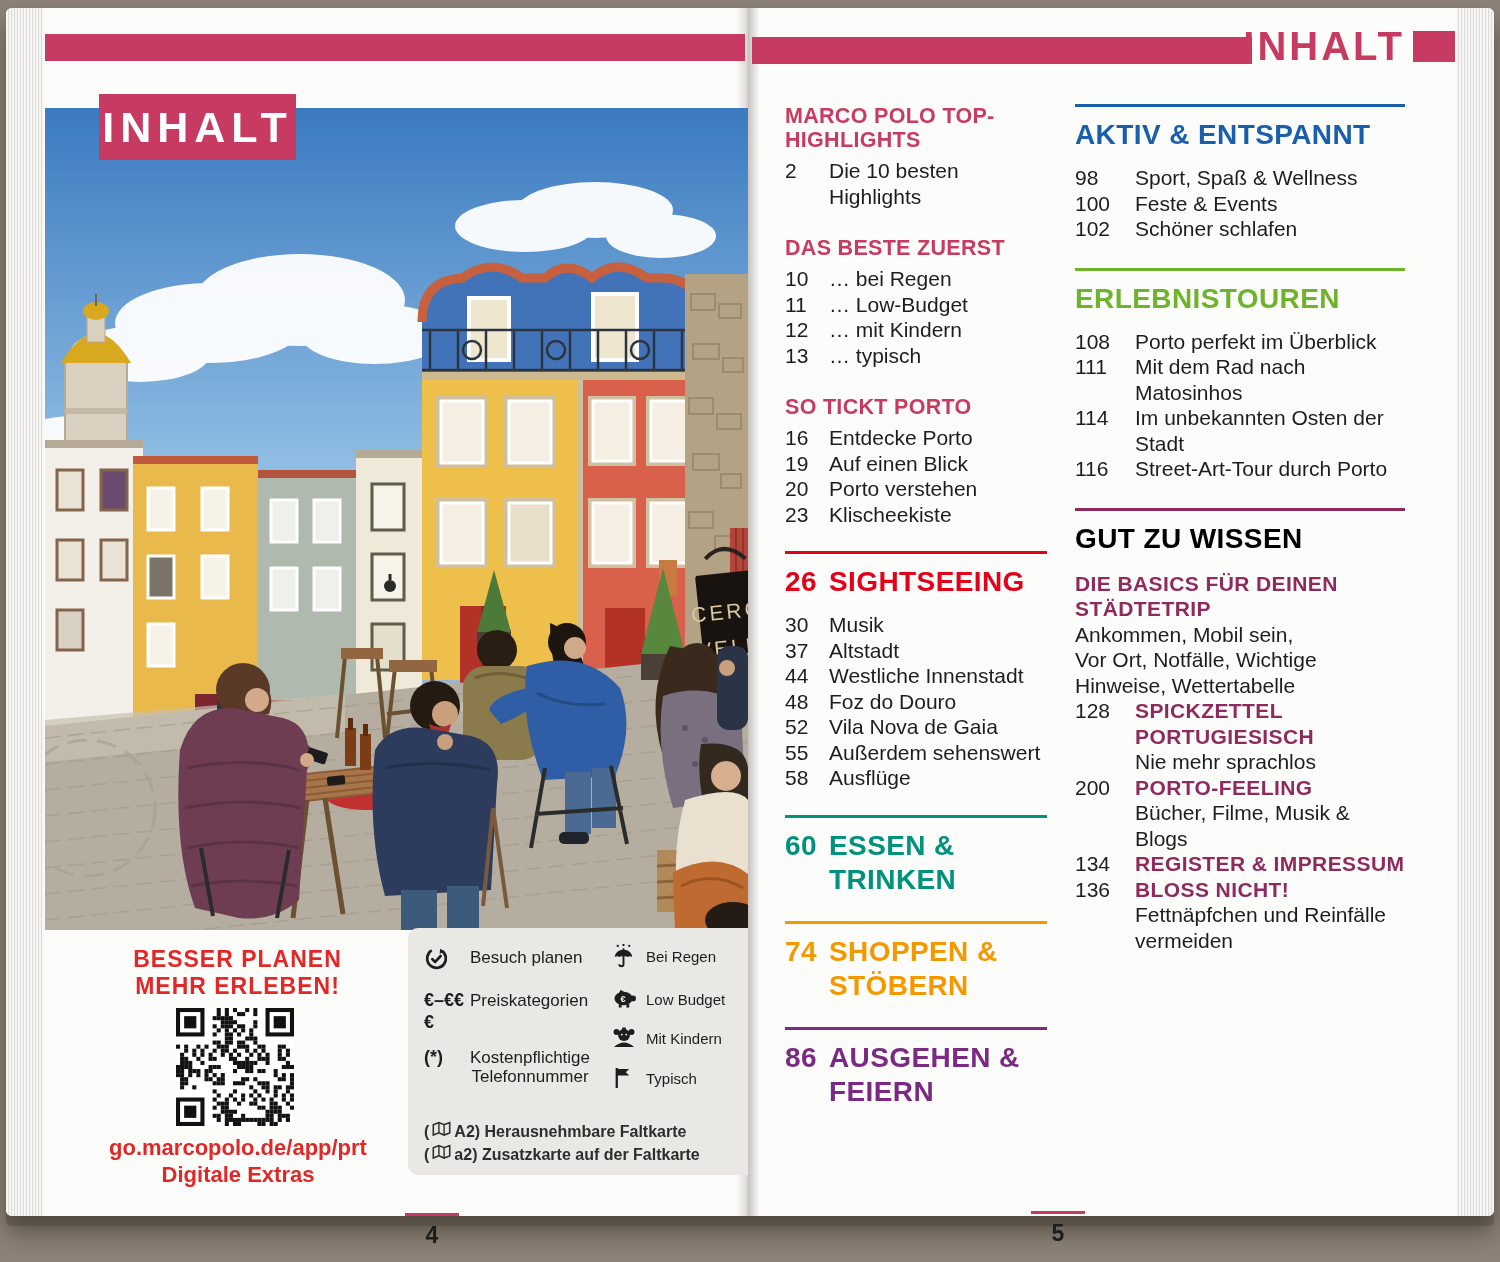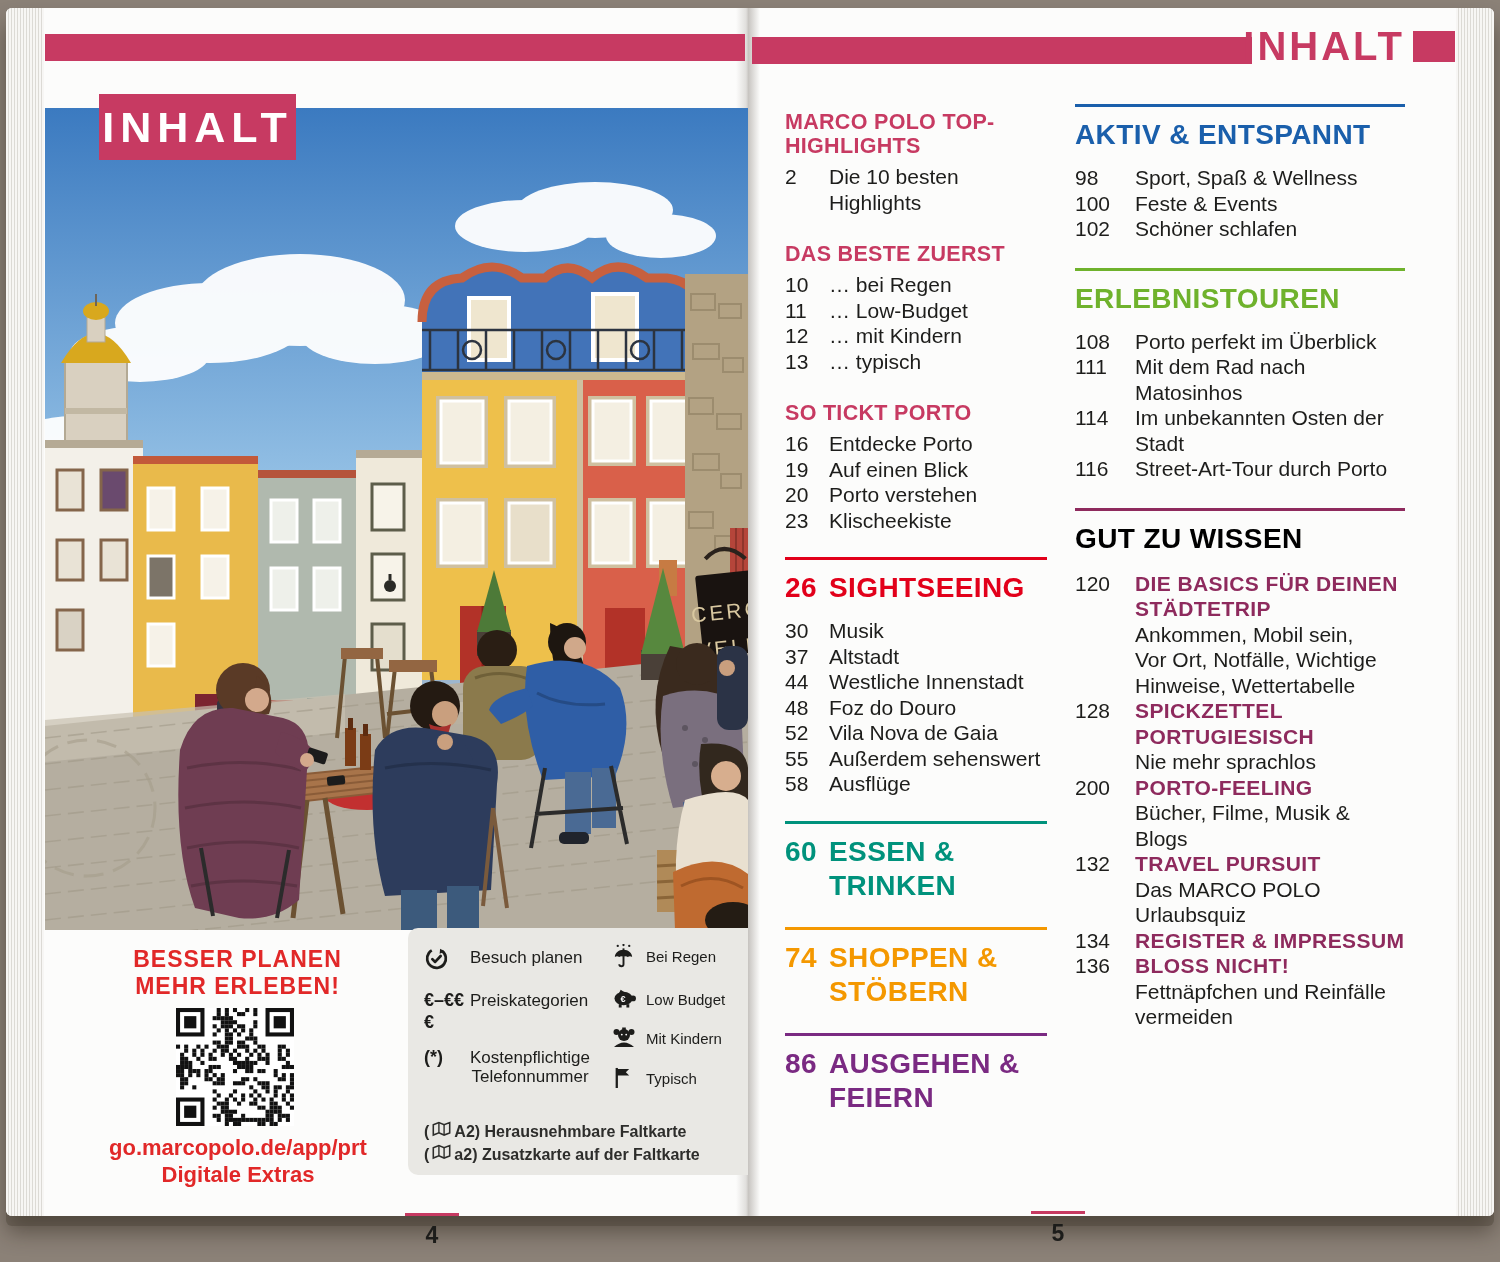--- a/index.html
+++ b/index.html
@@ -43,21 +43,21 @@
   .map-notes{position:absolute;left:16px;top:192px;font-size:16px;line-height:23px;
     color:#2d2d2b;font-weight:bold;}
   .map-note{display:flex;align-items:center;white-space:nowrap;}
   .map-note svg{margin:0 3px;}
   .footer{position:absolute;width:60px;text-align:center;}
   .footer.fl{left:402px;top:1213px;}
   .footer.fr{left:1028px;top:1211px;}
   .pg-rule{width:54px;height:3px;background:var(--crimson);margin:0 auto 6px;}
   .pg-num{font-weight:bold;font-size:23px;color:#1c1c1a;}
   .toc{position:absolute;color:#1d1d1b;}
-  .toc.col1{left:785px;top:110px;width:262px;}
+  .toc.col1{left:785px;top:104px;width:262px;}
   .toc.col2{left:1075px;top:104px;width:330px;}
   .section-rule{height:3px;margin-top:24px;}
   .col2 .section-rule{margin-top:26px;}
   .minor-heading{font-weight:bold;font-size:21.5px;letter-spacing:.3px;line-height:24px;
     margin-top:27px;margin-bottom:6px;color:var(--crimson);}
   .chapter-heading{display:flex;margin-top:11px;font-weight:bold;font-size:28px;
     letter-spacing:.4px;line-height:34px;}
   .chapter-heading .num{width:44px;flex:none;}
   .entries{margin-top:0;}
   .entries.after-ch{margin-top:13px;}
@@ -947,21 +947,20 @@
             <div>Street-Art-Tour durch Porto</div>
           </div>
         </div>
       </div>
       <div class="section-rule" style="background: rgb(142, 42, 93);"></div>
       <div class="chapter-heading" style="color: #000000;">
         <span>GUT ZU WISSEN</span>
       </div>
       <div class="entries after-ch" style="margin-top: 15px;">
         <div class="row">
-          <span class="num">120</span>
           <div class="lines">
             <div class="feature-title" style="color: rgb(142, 42, 93);">DIE BASICS FÜR DEINEN</div>
             <div class="feature-title" style="color: rgb(142, 42, 93);">STÄDTETRIP</div>
             <div class="feature-desc">Ankommen, Mobil sein,</div>
             <div class="feature-desc">Vor Ort, Notfälle, Wichtige</div>
             <div class="feature-desc">Hinweise, Wettertabelle</div>
           </div>
         </div>
         <div class="row">
           <span class="num">128</span>
@@ -969,27 +968,20 @@
             <div class="feature-title" style="color: rgb(142, 42, 93);">SPICKZETTEL</div>
             <div class="feature-title" style="color: rgb(142, 42, 93);">PORTUGIESISCH</div>
             <div class="feature-desc">Nie mehr sprachlos</div>
           </div>
         </div>
         <div class="row">
           <span class="num">200</span>
           <div class="lines">
             <div class="feature-title" style="color: rgb(142, 42, 93);">PORTO-FEELING</div>
             <div class="feature-desc">Bücher, Filme, Musik &amp; Blogs</div>
-          </div>
-        </div>
-        <div class="row">
-          <span class="num">132</span>
-          <div class="lines">
-            <div class="feature-title" style="color: rgb(142, 42, 93);">TRAVEL PURSUIT</div>
-            <div class="feature-desc">Das MARCO POLO Urlaubsquiz</div>
           </div>
         </div>
         <div class="row">
           <span class="num">134</span>
           <div class="lines">
             <div class="feature-title" style="color: rgb(142, 42, 93);">REGISTER &amp; IMPRESSUM</div>
           </div>
         </div>
         <div class="row">
           <span class="num">136</span>

